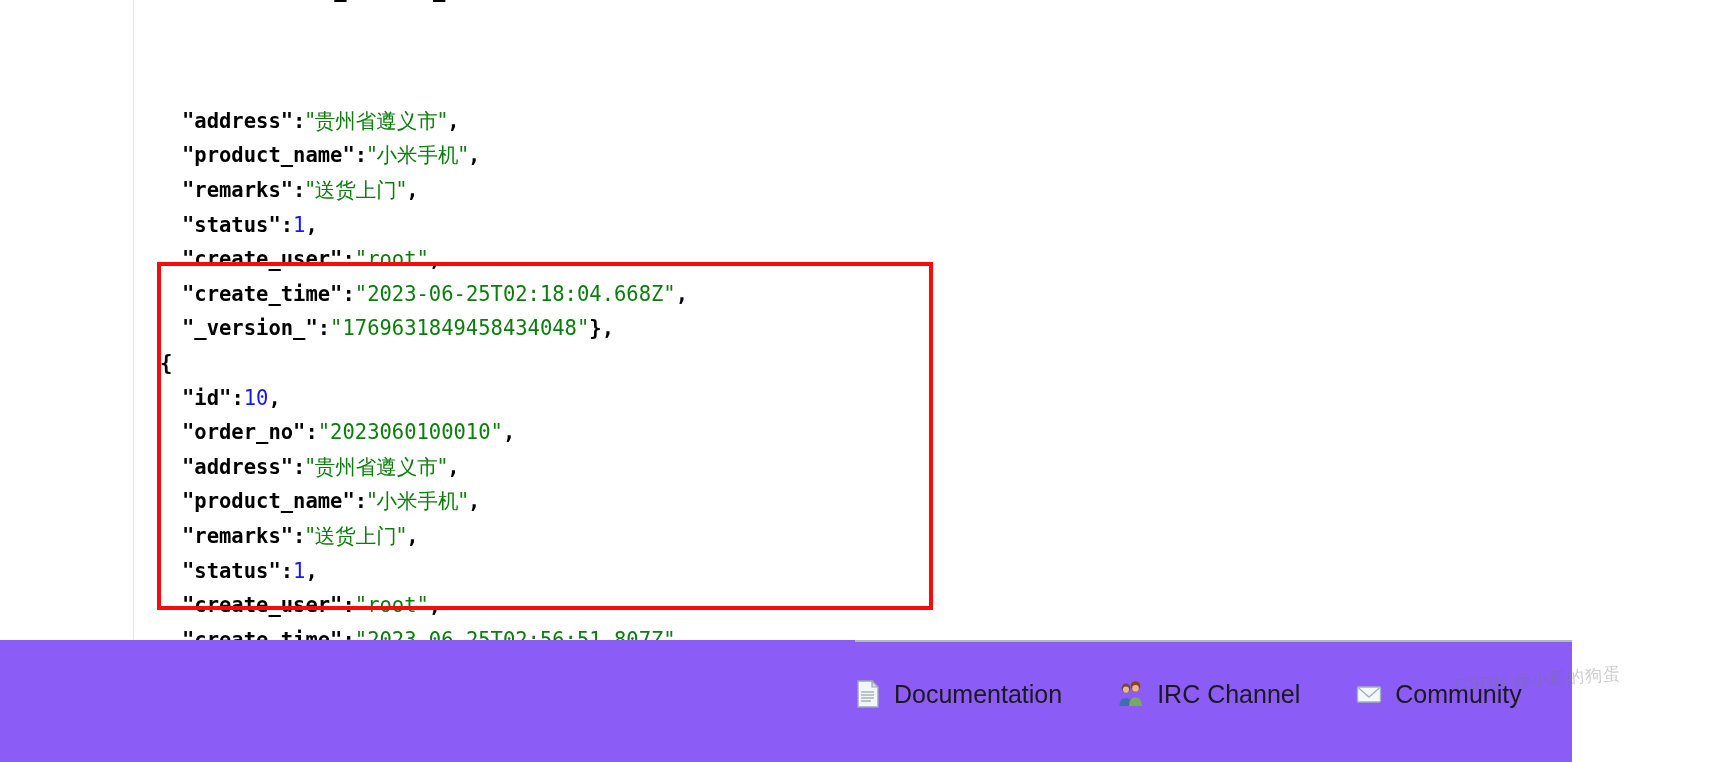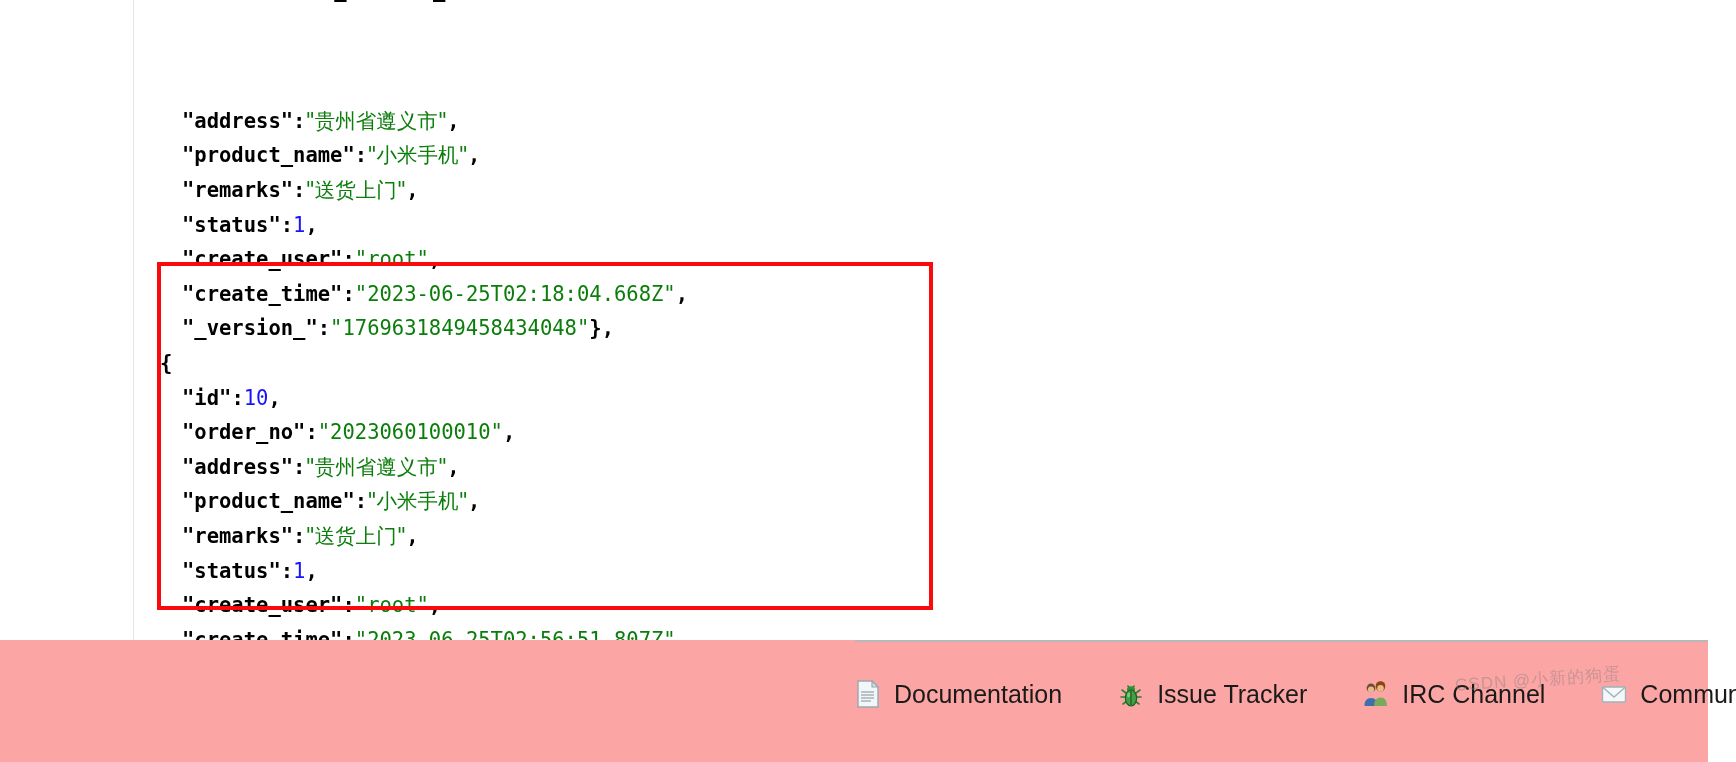--- a/index.html
+++ b/index.html
@@ -79,23 +79,23 @@
     border: 4px solid #fa0a0a;
     box-sizing: border-box;
     pointer-events: none;
   }
 
   
   .footer {
     position: absolute;
     left: 0;
     bottom: 0;
-    width: 1708px;
+    width: 1572px;
     height: 122px;
-    background: #fca5a5;
+    background: #8b5cf6;
   }
   .footer-rule {
     position: absolute;
     left: 855px;
     right: 0;
     top: 0;
     height: 2px;
     background: #b8b8b8;
   }
   .footer-links {
@@ -161,41 +161,20 @@
               <line x1="6" y1="12" x2="19" y2="12"></line>
               <line x1="6" y1="15" x2="19" y2="15"></line>
               <line x1="6" y1="18" x2="19" y2="18"></line>
               <line x1="6" y1="21" x2="16" y2="21"></line>
             </g>
           </svg>
         </span>
         <span class="label">Documentation</span>
       </a>
 
-      <a class="footer-link">
-        <span class="icon-wrap">
-          <svg class="ficon" viewBox="0 0 26 28" xmlns="http://www.w3.org/2000/svg">
-            <g stroke="#2e7d32" stroke-width="1.6" stroke-linecap="round">
-              <line x1="4" y1="10" x2="8" y2="13"></line>
-              <line x1="22" y1="10" x2="18" y2="13"></line>
-              <line x1="3" y1="17" x2="8" y2="17"></line>
-              <line x1="23" y1="17" x2="18" y2="17"></line>
-              <line x1="5" y1="24" x2="9" y2="21"></line>
-              <line x1="21" y1="24" x2="17" y2="21"></line>
-              <line x1="10" y1="6" x2="12" y2="9"></line>
-              <line x1="16" y1="6" x2="14" y2="9"></line>
-            </g>
-            <ellipse cx="13" cy="9.5" rx="4" ry="3.3" fill="#2f8f33"></ellipse>
-            <ellipse cx="13" cy="18" rx="5.6" ry="8" fill="#43a047" stroke="#1b5e20" stroke-width="1.2"></ellipse>
-            <line x1="13" y1="11" x2="13" y2="25" stroke="#1b5e20" stroke-width="1.2"></line>
-            <ellipse cx="10.6" cy="15" rx="1.5" ry="2.4" fill="#81c784"></ellipse>
-          </svg>
-        </span>
-        <span class="label">Issue Tracker</span>
-      </a>
 
       <a class="footer-link">
         <span class="icon-wrap">
           <svg class="ficon" viewBox="0 0 26 28" xmlns="http://www.w3.org/2000/svg">
             <circle cx="8" cy="8" r="4.4" fill="#6d4c2f"></circle>
             <path d="M1.5 26 q0 -8 6.5 -8 q6.5 0 6.5 8 z" fill="#3f6fae"></path>
             <circle cx="17.5" cy="7" r="4.6" fill="#b5651d"></circle>
             <path d="M11 26 q0 -8.5 6.5 -8.5 q6.5 0 6.5 8.5 z" fill="#7aa95c"></path>
             <circle cx="17.5" cy="6" r="4.8" fill="#8b4513"></circle>
             <circle cx="17.5" cy="8.2" r="3.3" fill="#e8b98a"></circle>

